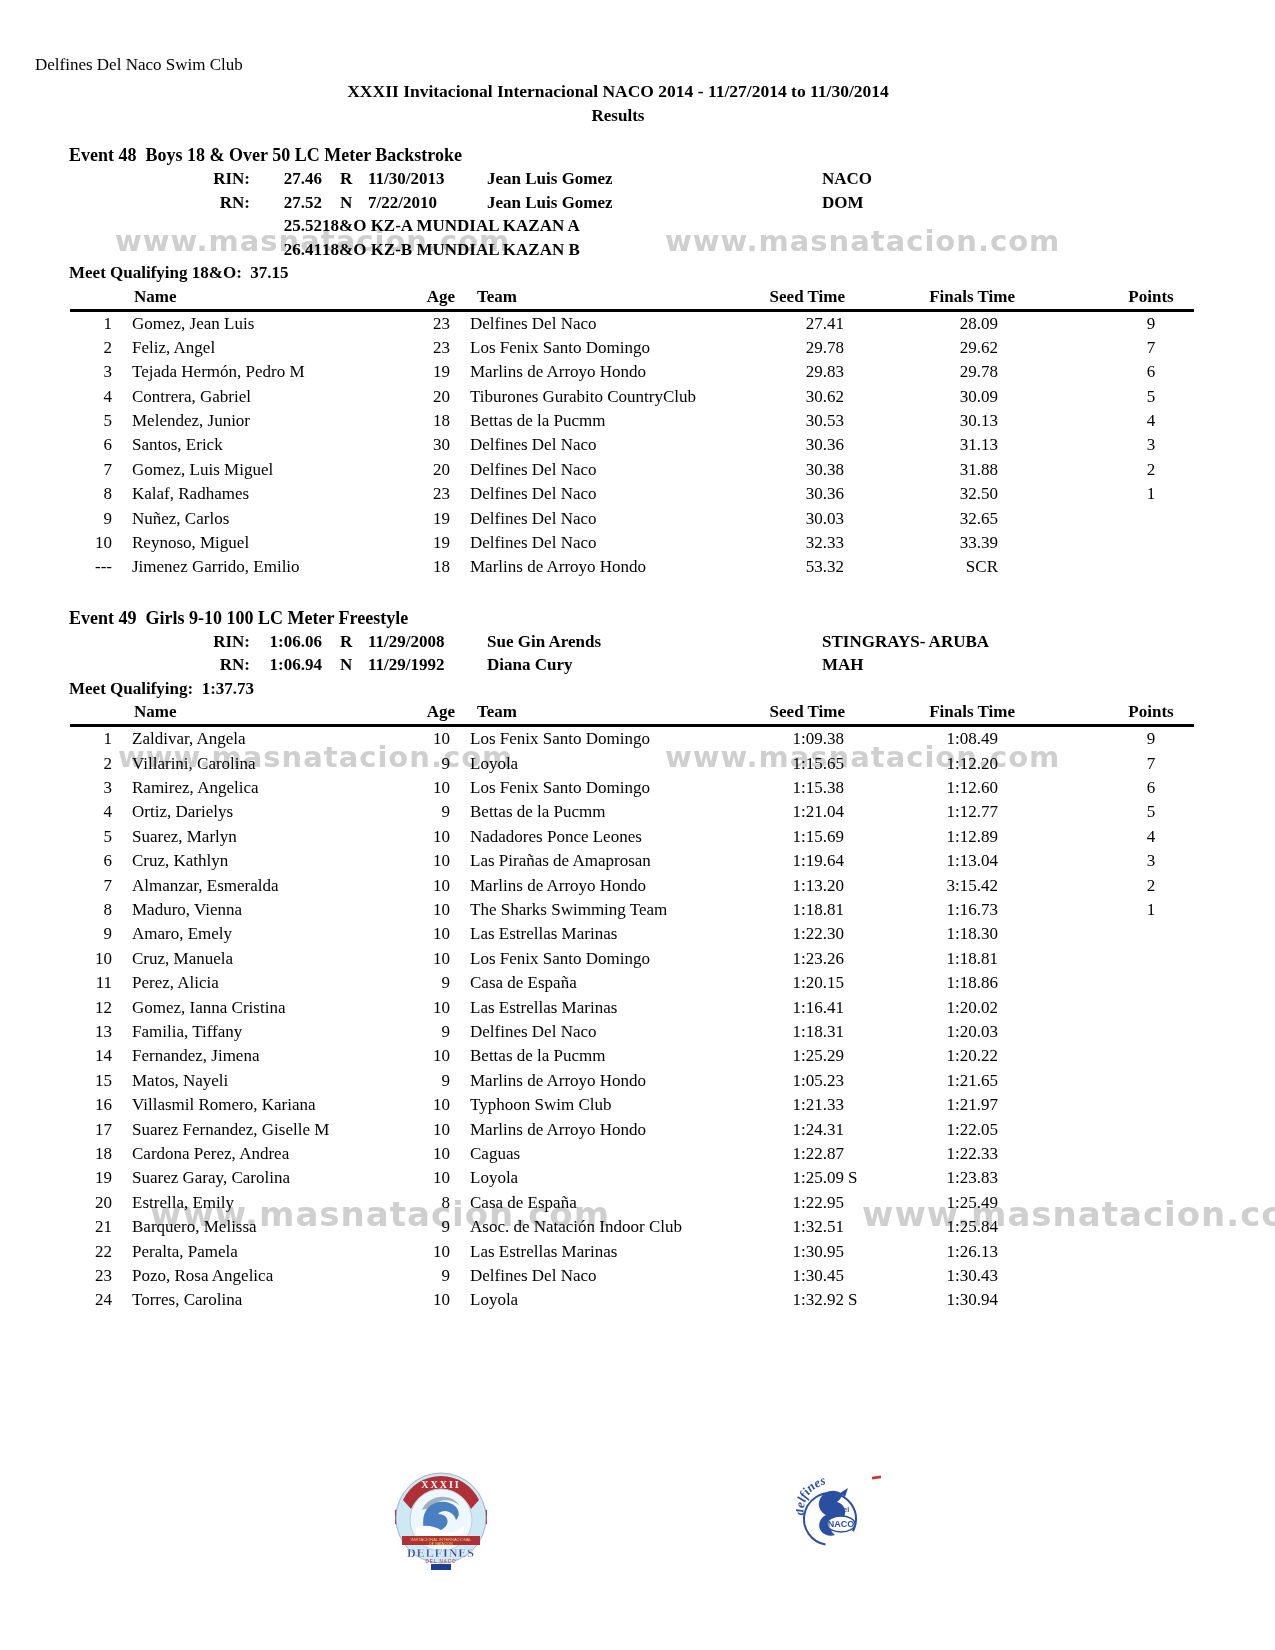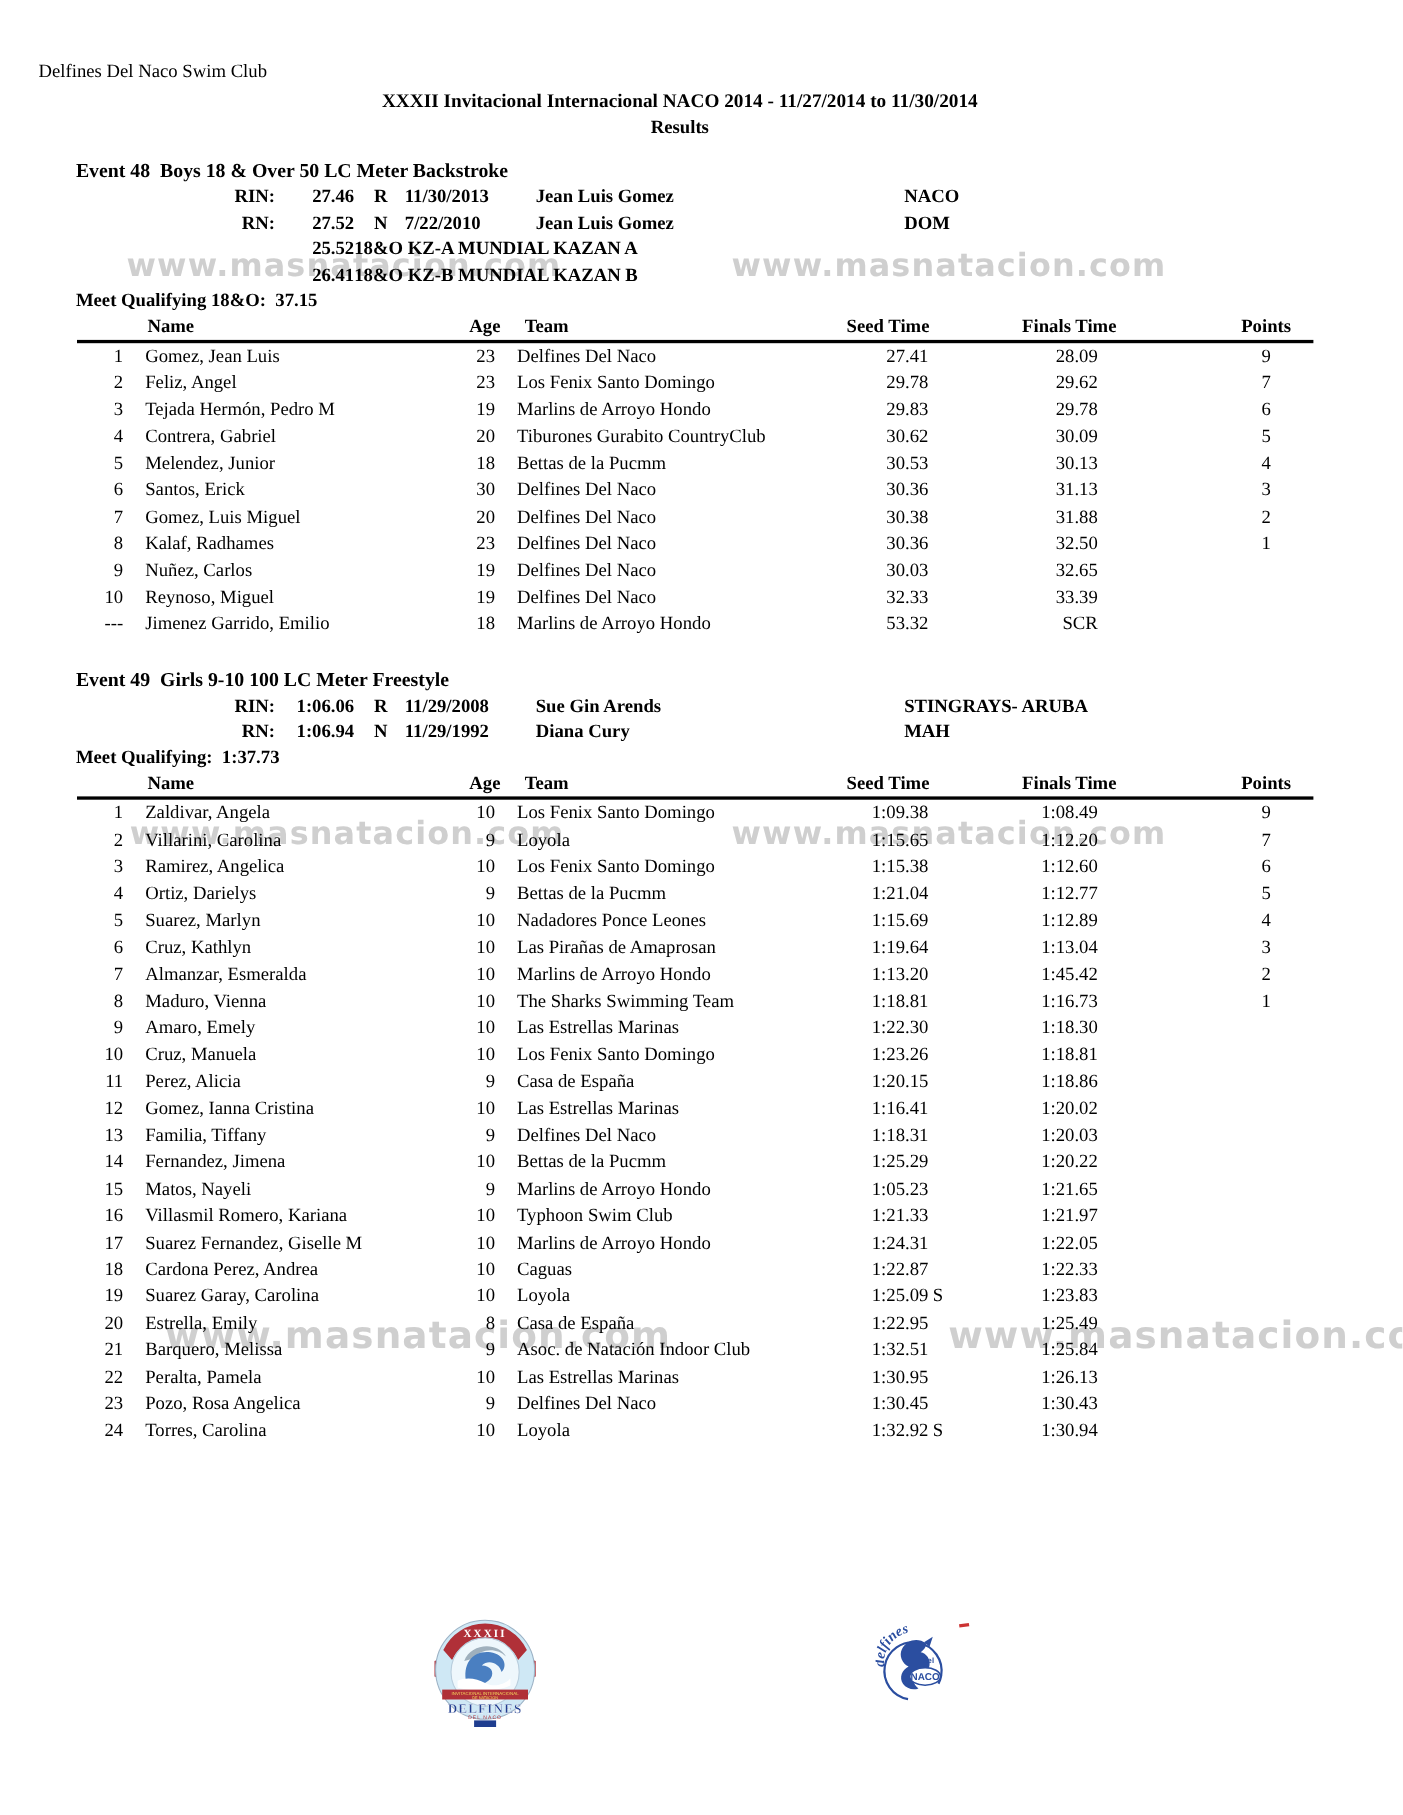--- a/index.html
+++ b/index.html
@@ -295,21 +295,21 @@
             <span class="td td-seed">1:19.64</span>
             <span class="td td-finals">1:13.04</span>
             <span class="td td-points">3</span>
           </div>
           <div class="trow">
             <span class="td td-rank">7</span>
             <span class="td td-name">Almanzar, Esmeralda</span>
             <span class="td td-age">10</span>
             <span class="td td-team">Marlins de Arroyo Hondo</span>
             <span class="td td-seed">1:13.20</span>
-            <span class="td td-finals">1:45.42</span>
+            <span class="td td-finals">3:15.42</span>
             <span class="td td-points">2</span>
           </div>
           <div class="trow">
             <span class="td td-rank">8</span>
             <span class="td td-name">Maduro, Vienna</span>
             <span class="td td-age">10</span>
             <span class="td td-team">The Sharks Swimming Team</span>
             <span class="td td-seed">1:18.81</span>
             <span class="td td-finals">1:16.73</span>
             <span class="td td-points">1</span>

